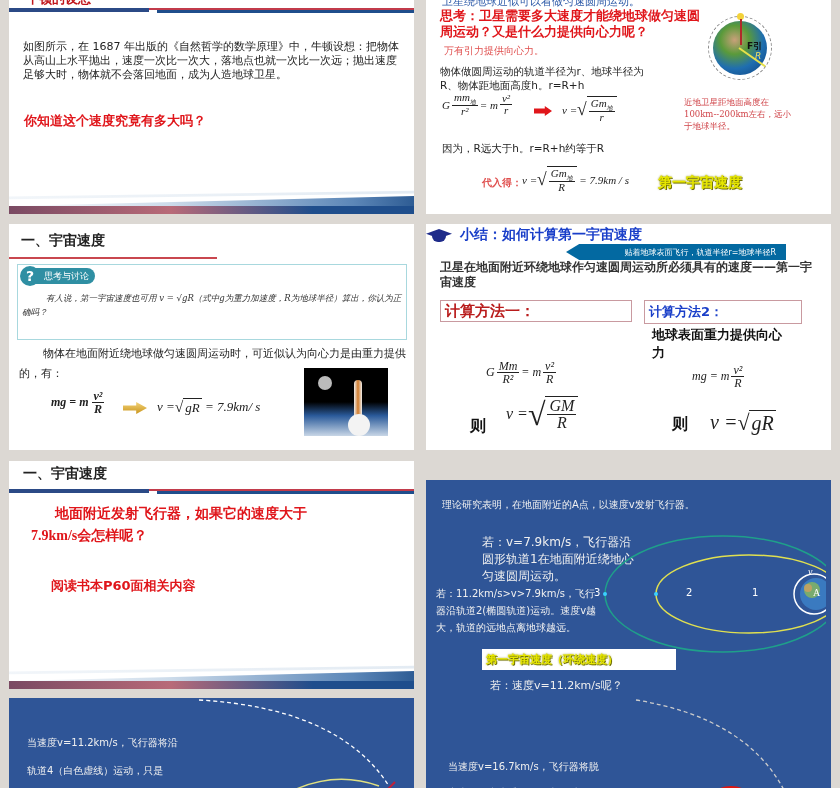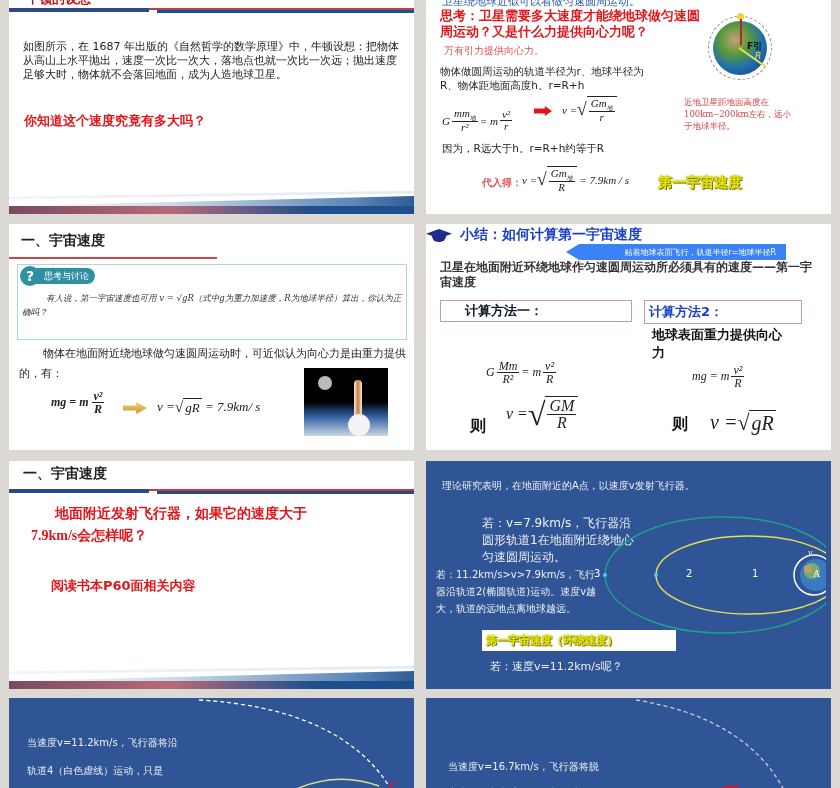--- a/index.html
+++ b/index.html
@@ -46,21 +46,21 @@
       <div class="w1"></div>
     </div>
 </div>
 
 <div class="slide s-white" style="left:426px; top:-4px; width:405px; height:218px;">
   <div style="position:absolute; left:16px; top:-2px; font-size:11px; color:#2d5aa8;">卫星绕地球近似可以看做匀速圆周运动。</div>
   <div class="red-text" style="position:absolute; left:14px; top:12px; width:270px; font-size:13px; line-height:16px;">思考：卫星需要多大速度才能绕地球做匀速圆周运动？又是什么力提供向心力呢？</div>
   <div style="position:absolute; left:18px; top:48px; font-size:10px; color:#e0504f;">万有引力提供向心力。</div>
   <div class="body-text" style="position:absolute; left:14px; top:68px; width:210px; font-size:10.5px; line-height:14px;">物体做圆周运动的轨道半径为r、地球半径为R、物体距地面高度h。r=R+h</div>
 
-  <div class="formula" style="position:absolute; left:16px; top:112px; font-size:11px; display:flex; align-items:center; gap:2px;">
+  <div class="formula" style="position:absolute; left:16px; top:96px; font-size:11px; display:flex; align-items:center; gap:2px;">
     G <span class="frac">
         <span class="num">mm<sub style="font-size:6px">地</sub></span>
         <span>r²</span>
       </span> = m <span class="frac">
         <span class="num">v²</span>
         <span>r</span>
       </span>
   </div>
   <div style="position:absolute; left:108px; top:110px; width:18px; height:10px; background:#e0161b; clip-path:polygon(0 25%,60% 25%,60% 0,100% 50%,60% 100%,60% 75%,0 75%);"></div>
   <div class="formula" style="position:absolute; left:136px; top:100px; font-size:11px; display:flex; align-items:center;">
@@ -124,27 +124,27 @@
     <div style="position:absolute; left:14px; top:8px; width:14px; height:14px; border-radius:50%; background:#bbb;"></div>
     <div style="position:absolute; left:50px; top:12px; width:8px; height:36px; border-radius:4px 4px 0 0; background:linear-gradient(90deg,#eee,#d27b2a,#eee);"></div>
     <div style="position:absolute; left:44px; top:46px; width:22px; height:22px; border-radius:50%; background:#f3f3f3;"></div>
   </div>
 </div>
 
 <div class="slide s-white" style="left:426px; top:224px; width:405px; height:226px;">
   <div style="position:absolute; left:0; top:5px; width:26px; height:12px; background:#1e2b8a; clip-path:polygon(0 40%,50% 0,100% 40%,50% 80%); "></div>
   <div style="position:absolute; left:6px; top:10px; width:14px; height:8px; background:#1e2b8a; border-radius:0 0 6px 6px;"></div>
   <div style="position:absolute; left:34px; top:2px; font-size:14px; font-weight:bold; color:#1a3fc9;">小结：如何计算第一宇宙速度</div>
-  <div style="position:absolute; left:140px; top:20px; width:220px; height:16px; background:#3b82f6; clip-path:polygon(6% 0,100% 0,100% 100%,6% 100%,0 50%); display:flex; align-items:center; justify-content:flex-end; padding-right:10px;">
+  <div style="position:absolute; left:140px; top:20px; width:220px; height:16px; background:#0369a1; clip-path:polygon(6% 0,100% 0,100% 100%,6% 100%,0 50%); display:flex; align-items:center; justify-content:flex-end; padding-right:10px;">
     <span style="color:#fff; font-size:8px;">贴着地球表面飞行，轨道半径r=地球半径R</span>
   </div>
   <div style="position:absolute; left:14px; top:36px; width:380px; font-size:12px; line-height:15px; color:#333; font-weight:bold;">卫星在地面附近环绕地球作匀速圆周运动所必须具有的速度——第一宇宙速度</div>
 
   <div style="position:absolute; left:14px; top:76px; width:192px; height:22px; border:1px solid #c99aa0; display:flex; align-items:center; padding-left:4px;">
-    <span style="font-size:13px; font-weight:bold; color:#0f172a;margin-left:20px;">计算方法一：</span>
+    <span style="font-size:15px; font-weight:bold; color:#b91c1c;">计算方法一：</span>
   </div>
   <div class="formula" style="position:absolute; left:60px; top:136px; font-size:12px; display:flex; align-items:center; gap:2px; font-style:italic;">
     G <span class="frac">
         <span class="num">Mm</span>
         <span>R²</span>
       </span> = m <span class="frac">
         <span class="num">v²</span>
         <span>R</span>
       </span>
   </div>
@@ -188,21 +188,21 @@
   <div class="red-text" style="position:absolute; left:46px; top:44px; font-size:14px;">地面附近发射飞行器，如果它的速度大于</div>
   <div class="red-text" style="position:absolute; left:22px; top:66px; font-size:14px; font-family:'Liberation Serif','DejaVu Serif',serif;">7.9km/s会怎样呢？</div>
   <div class="red-text" style="position:absolute; left:42px; top:116px; font-size:13px;">阅读书本P60面相关内容</div>
   <div class="foot-wave">
       <div class="w3"></div>
       <div class="w2"></div>
       <div class="w1"></div>
     </div>
 </div>
 
-<div class="slide s-blue" style="left:426px; top:461px; width:405px; height:228px;">
+<div class="slide s-blue" style="left:426px; top:480px; width:405px; height:228px;">
   <div style="position:absolute; left:16px; top:18px; font-size:10px; color:#f0f0f0;">理论研究表明，在地面附近的A点，以速度v发射飞行器。</div>
   <div style="position:absolute; left:12px; top:54px; width:160px; font-size:12px; line-height:17px; color:#f0f0f0;margin-left:44px;">若：v=7.9km/s，飞行器沿圆形轨道1在地面附近绕地心匀速圆周运动。</div>
   <div style="position:absolute; left:10px; top:105px; width:162px; font-size:10px; line-height:17px; color:#f0f0f0;">若：11.2km/s&gt;v&gt;7.9km/s，飞行器沿轨道2(椭圆轨道)运动。速度v越大，轨道的远地点离地球越远。</div>
   <div style="position:absolute; left:56px; top:169px; width:194px; height:21px; background:#fff; display:flex; align-items:center; padding-left:4px;">
     <span class="hl-yellow" style="font-size:11px;">第一宇宙速度（环绕速度）</span>
   </div>
   <div style="position:absolute; left:64px; top:198px; font-size:11px; color:#f0f0f0;">若：速度v=11.2km/s呢？</div>
 
   <svg style="position:absolute; left:170px; top:50px;" width="230" height="130" viewBox="0 0 230 130">
     <ellipse cx="127" cy="64" rx="118" ry="58" fill="none" stroke="#1fa08a" stroke-width="1.5"></ellipse>

